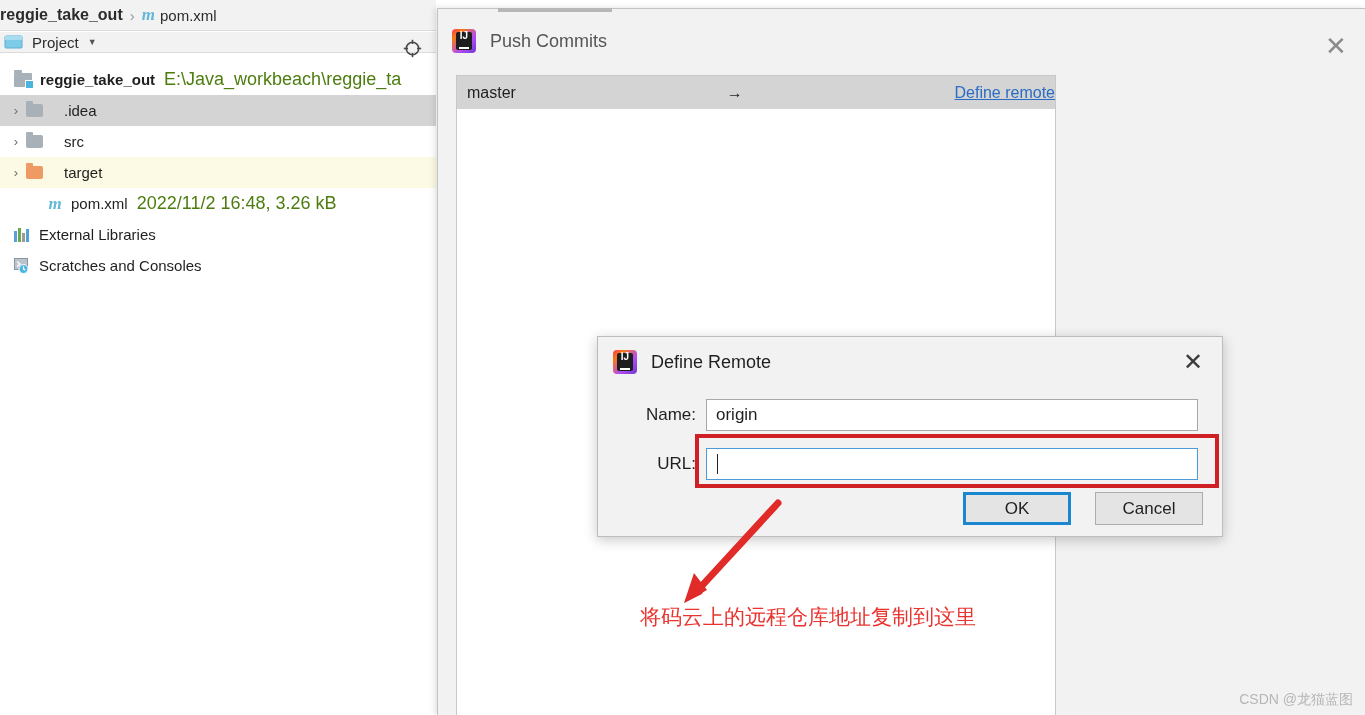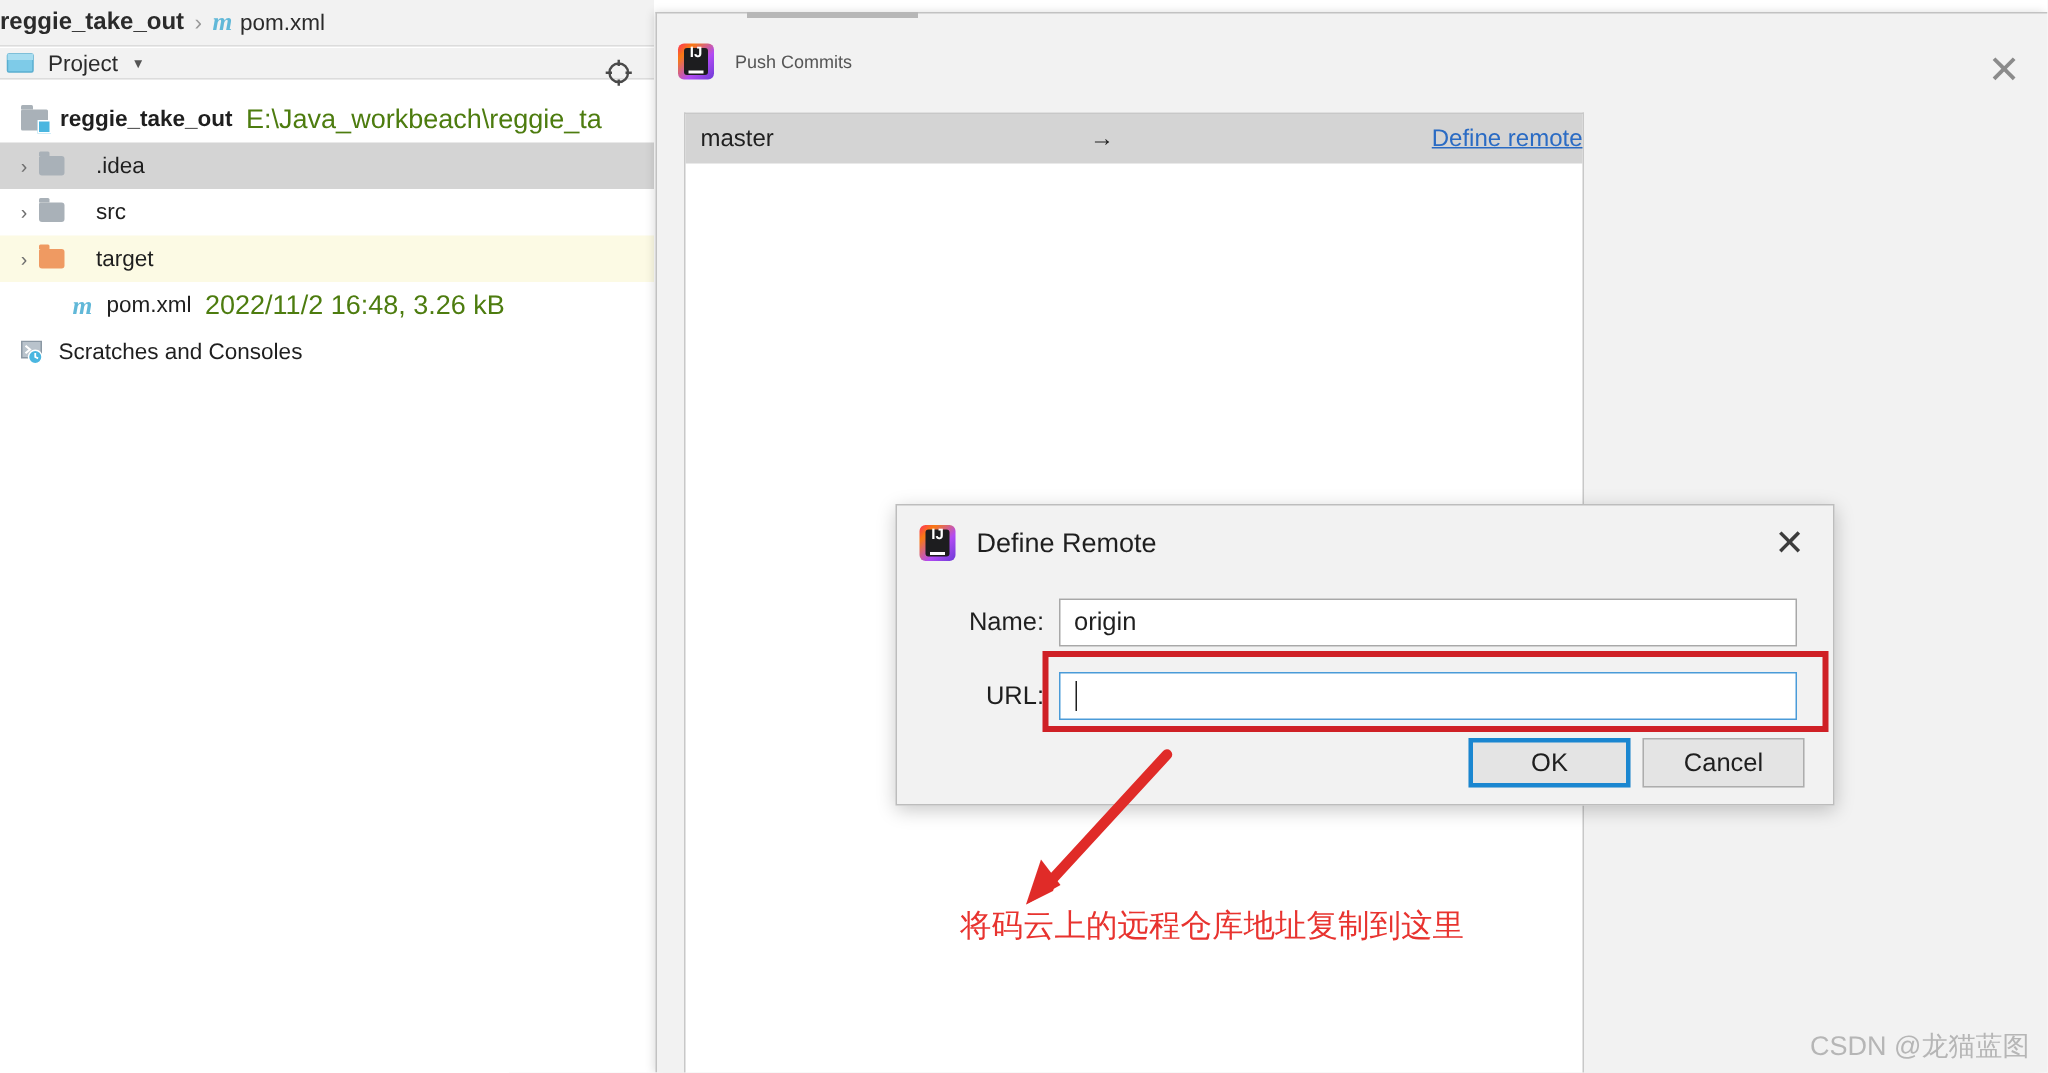--- a/index.html
+++ b/index.html
@@ -61,21 +61,21 @@
 
   
   #push-win{
     position:absolute;left:437px;top:8px;width:928px;height:707px;
     background:#f2f2f2;border:1px solid #c2c2c2;border-bottom:none;border-right:none;
     box-shadow:-2px 0 6px rgba(0,0,0,.13);box-sizing:border-box;
   }
   #push-tabstub{position:absolute;left:60px;top:-1px;width:114px;height:4px;background:#b7b7b7;}
   #push-title{position:absolute;left:0;top:10px;height:44px;width:100%;display:flex;align-items:center;}
   #push-title .ij-logo{margin-left:14px;}
-  #push-title .ttl{margin-left:14px;font-size:12px;color:#555555;}
+  #push-title .ttl{margin-left:14px;font-size:18px;color:#555555;}
   #push-close{
     position:absolute;right:10px;top:18px;width:38px;height:38px;
     display:flex;align-items:center;justify-content:center;color:#8b8b8b;font-size:26px;
     font-family:"Liberation Sans",sans-serif;font-weight:300;cursor:default;
   }
 
   
   #commit-panel{
     position:absolute;left:18px;top:66px;width:600px;height:641px;
     background:#ffffff;border:1px solid #c8c8c8;border-bottom:none;box-sizing:border-box;
@@ -109,35 +109,35 @@
     display:flex;align-items:center;padding-left:9px;font-size:17px;color:#1f1f1f;
   }
   #dr-name-input{width:492px;}
   #dr-url-input{width:492px;border:1px solid #4a9bd8;position:relative;}
   #dr-url-input .caret{display:inline-block;width:1px;height:20px;background:#1f1f1f;margin-left:1px;}
   
   #url-redbox{
     position:absolute;left:97px;top:97px;width:524px;height:54px;
     border:4px solid #cf2026;box-sizing:border-box;pointer-events:none;
   }
-  #dr-buttons{position:absolute;right:19px;top:155px;display:flex;gap:8px;}
+  #dr-buttons{position:absolute;right:19px;top:155px;display:flex;gap:24px;}
   .dr-btn{
     width:108px;height:33px;background:#e4e4e4;border:1px solid #adadad;box-sizing:border-box;
     display:flex;align-items:center;justify-content:center;font-size:17px;color:#1f1f1f;
   }
   .dr-btn.focused{border:3px solid #1a86d0;}
 
   
   #annot-arrow{position:absolute;left:660px;top:495px;width:140px;height:115px;pointer-events:none;}
   #annot-text{
     position:absolute;left:640px;top:603px;font-size:21px;color:#e8332f;white-space:nowrap;
     font-family:"Liberation Sans",sans-serif;
   }
   #watermark{
-    position:absolute;right:12px;bottom:6px;font-size:18px;color:#b6b6b6;white-space:nowrap;
+    position:absolute;right:12px;bottom:6px;font-size:14px;color:#b6b6b6;white-space:nowrap;
   }
 
   
   .ij-logo{width:24px;height:24px;border-radius:4px;position:relative;overflow:hidden;
     background:linear-gradient(135deg,#fe315d 0%,#f97a12 22%,#b24bf3 62%,#6c3bd6 100%);
     flex:0 0 24px;}
   .ij-logo .inner{position:absolute;left:4px;top:3px;width:16px;height:18px;background:#1d1d1f;border-radius:2px;}
   .ij-logo .txt{position:absolute;left:0;top:1px;width:24px;text-align:center;color:#ffffff;
     font-size:10px;font-weight:bold;font-family:"Liberation Sans",sans-serif;letter-spacing:0px;}
   .ij-logo .bar{position:absolute;left:7px;bottom:4px;width:10px;height:2px;background:#ffffff;}
@@ -199,20 +199,29 @@
       <span class="folder orange"></span>
       <span class="tlabel">target</span>
     </div>
 
     <div class="trow" style="padding-left:46px;">
       <span class="mavenico">m</span>
       <span class="tlabel" style="margin-left:7px;">pom.xml</span>
       <span class="tmeta">2022/11/2 16:48, 3.26 kB</span>
     </div>
 
+    <div class="trow" style="padding-left:14px;">
+      <span class="libico">
+        <i style="height:11px;background:#57a0d8;"></i>
+        <i style="height:14px;background:#6aaa4f;"></i>
+        <i style="height:9px;background:#9b9b9b;"></i>
+        <i style="height:13px;background:#57a0d8;"></i>
+      </span>
+      <span class="tlabel" style="margin-left:7px;">External Libraries</span>
+    </div>
 
     <div class="trow" style="padding-left:14px;">
       <span class="scratchico">
         <svg width="18" height="16" viewBox="0 0 18 16">
           <rect x="0.5" y="0.5" width="13" height="11" fill="#b9c3cc" stroke="#8b98a4"></rect>
           <path d="M3 3.5 L6 6 L3 8.5" fill="none" stroke="#ffffff" stroke-width="1.4"></path>
           <circle cx="9.5" cy="11" r="4.5" fill="#4ab6e0" stroke="#ffffff" stroke-width="1"></circle>
           <path d="M9.5 8.3 L9.5 11 L11.4 11.9" fill="none" stroke="#ffffff" stroke-width="1.2"></path>
         </svg>
       </span>

